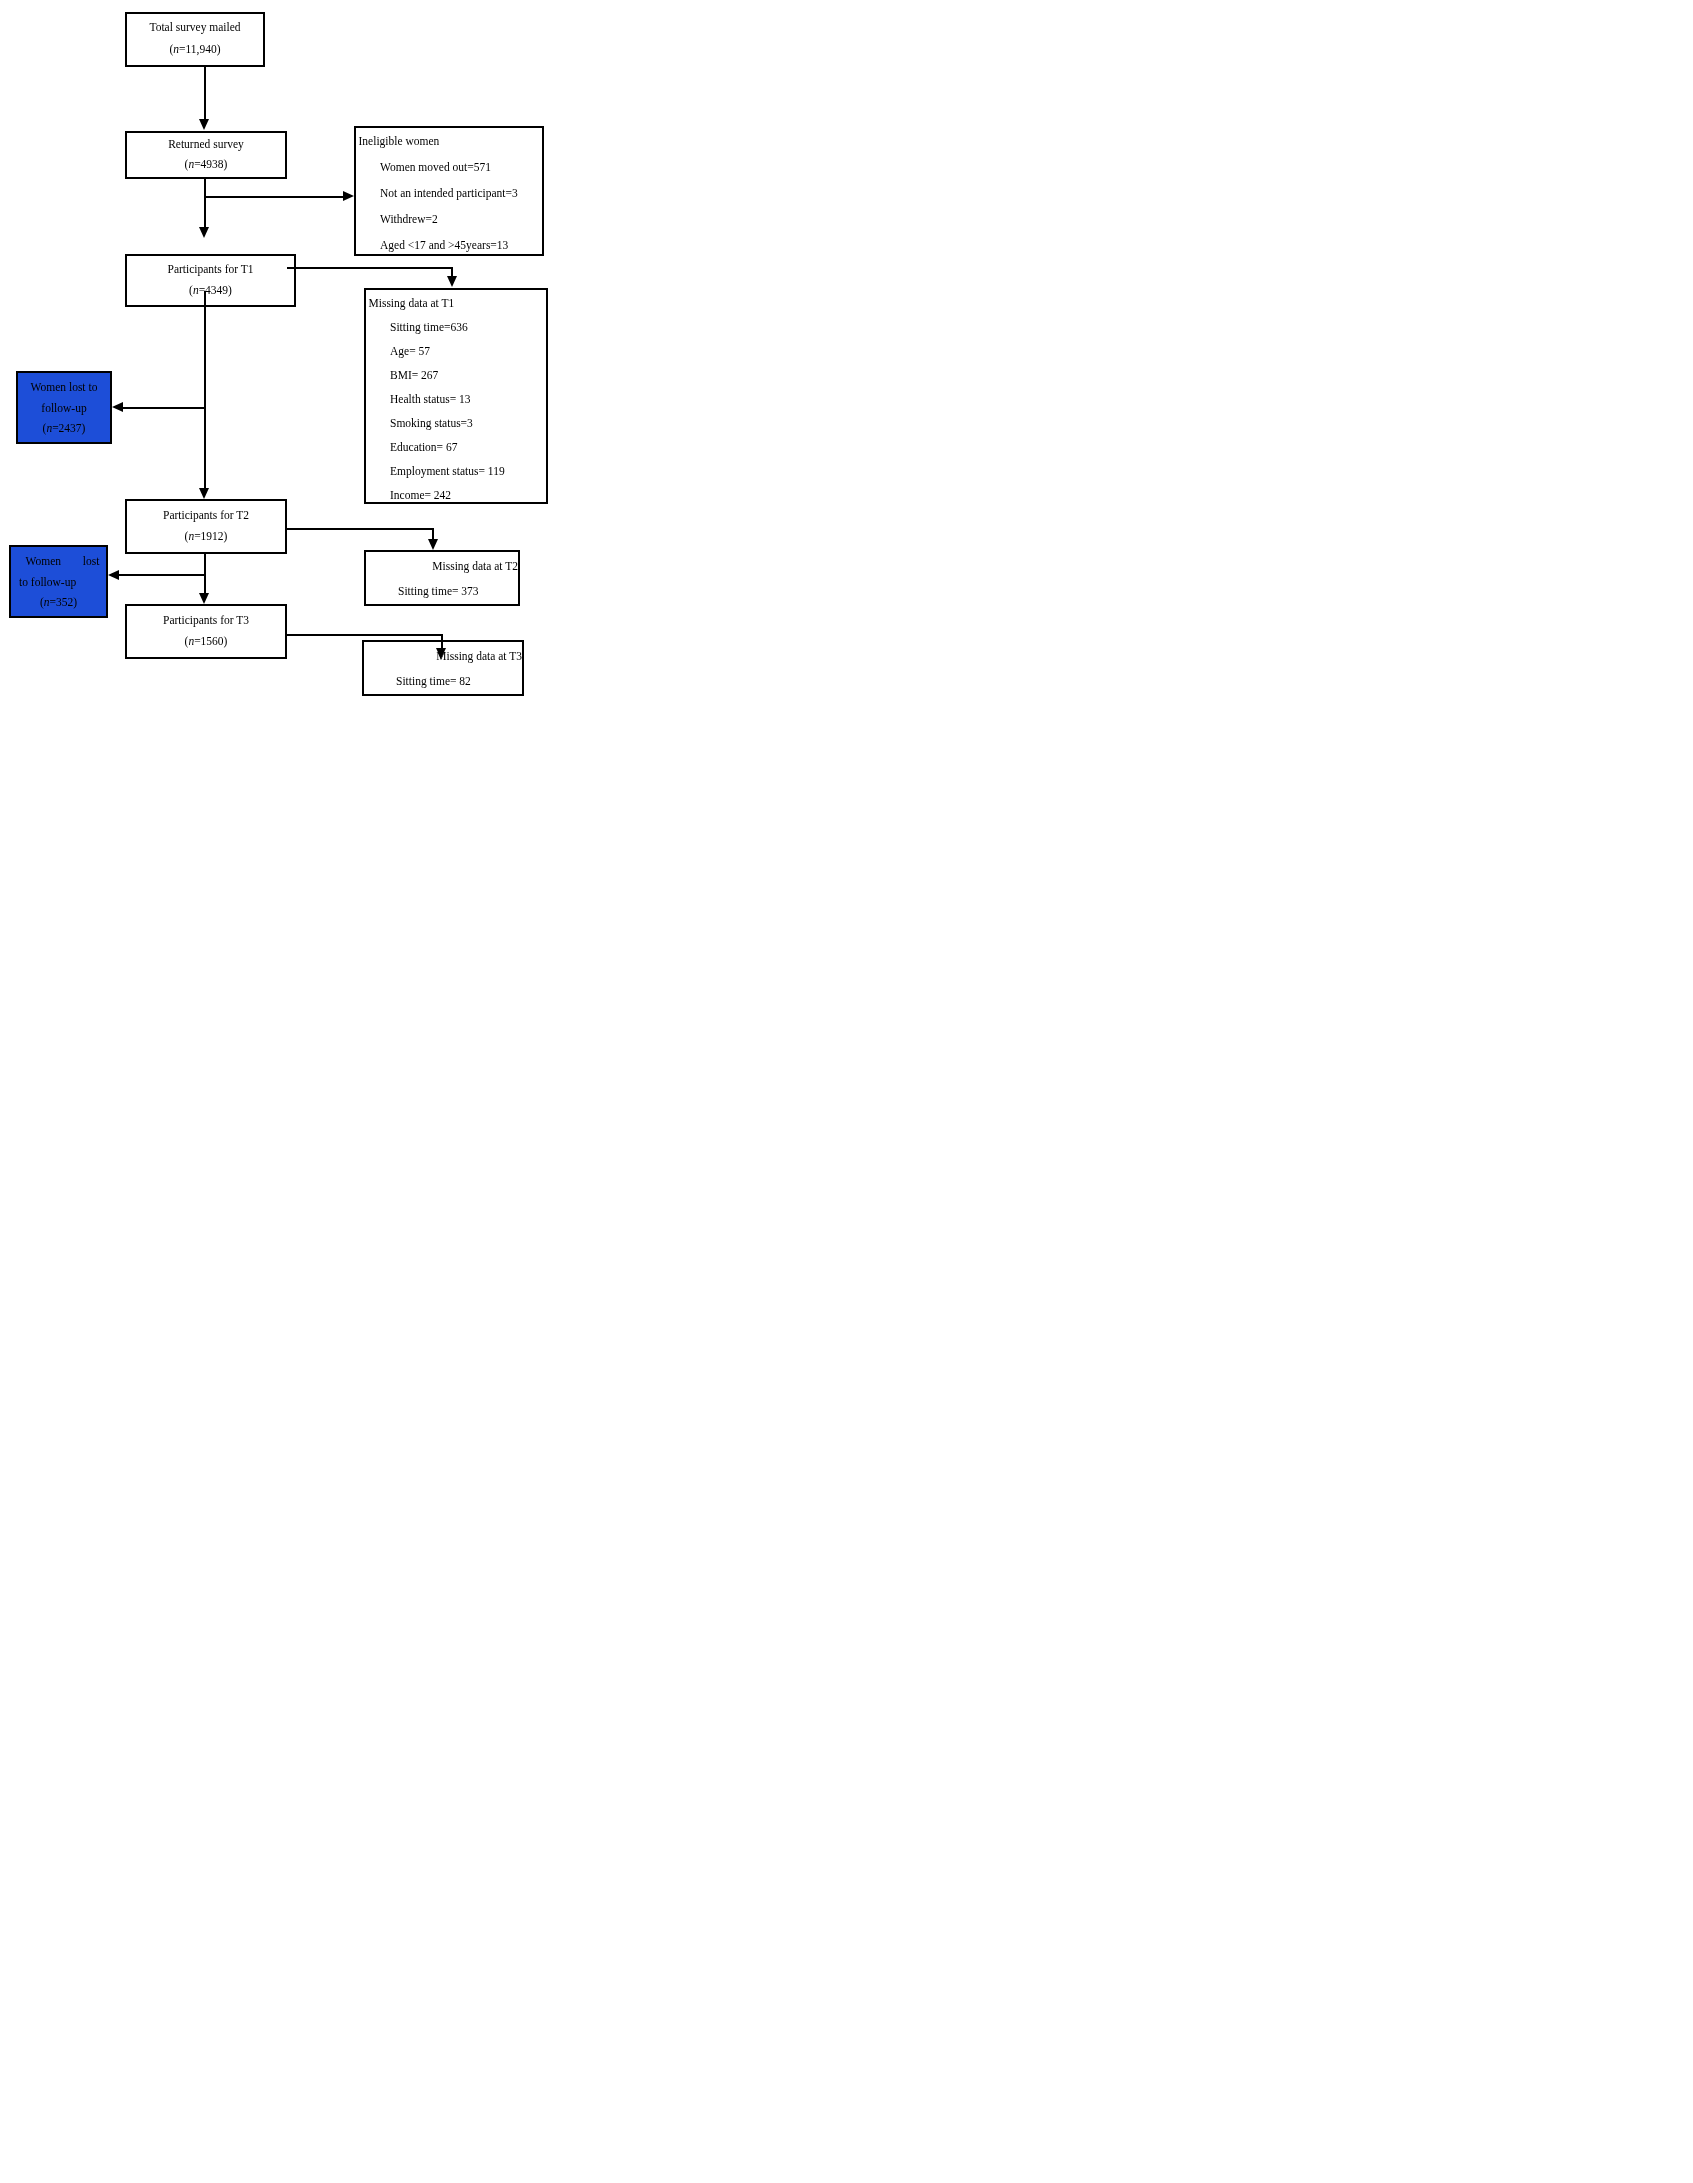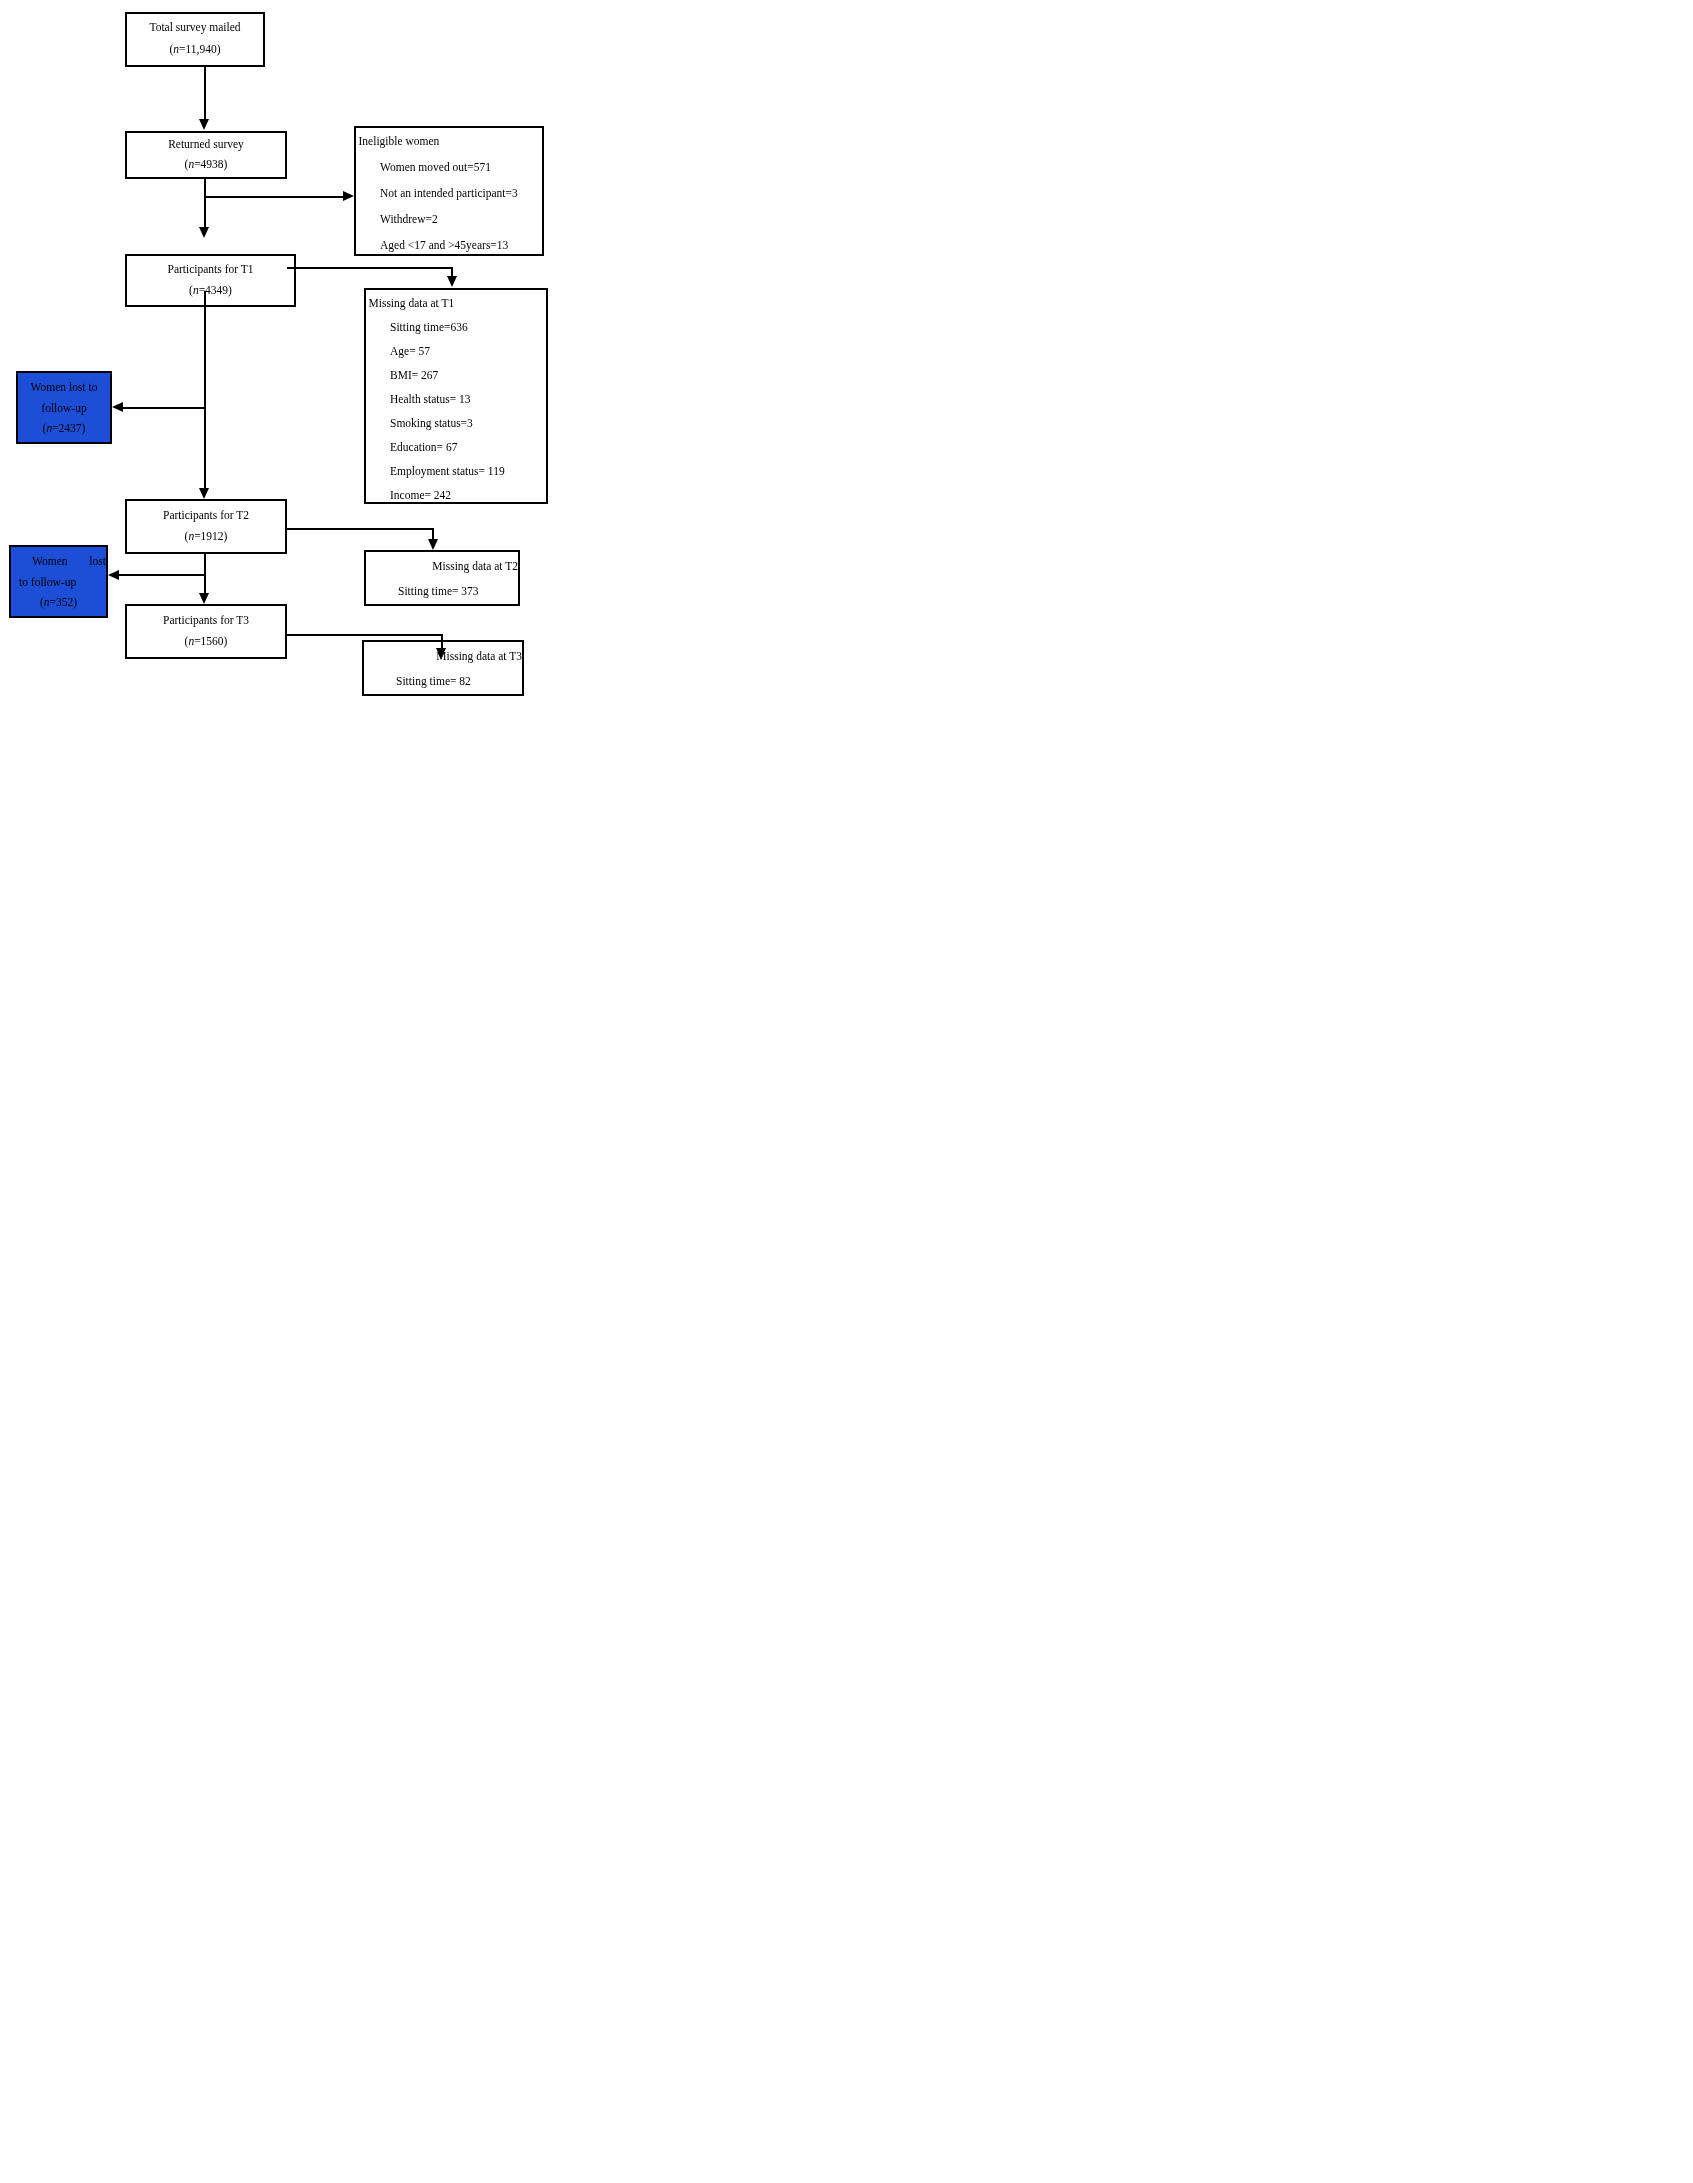--- a/index.html
+++ b/index.html
@@ -45,21 +45,21 @@
     position: absolute;
     border: 2px solid #000000;
     background: #1d4ed8;
     box-sizing: border-box;
     font-size: 11.5px;
     text-align: center;
     display: flex;
     flex-direction: column;
     justify-content: space-evenly;
   }
-  .lbox .wide { word-spacing: 19px; text-align: right; padding-left: 8px; }
+  .lbox .wide { word-spacing: 19px; text-align: center; padding-left: 8px; }
   .lbox .left { text-align: left; padding-left: 8px; }
   .line {
     position: absolute;
     background: #000000;
   }
   .arrow-down {
     position: absolute;
     width: 0; height: 0;
     border-left: 5px solid transparent;
     border-right: 5px solid transparent;

